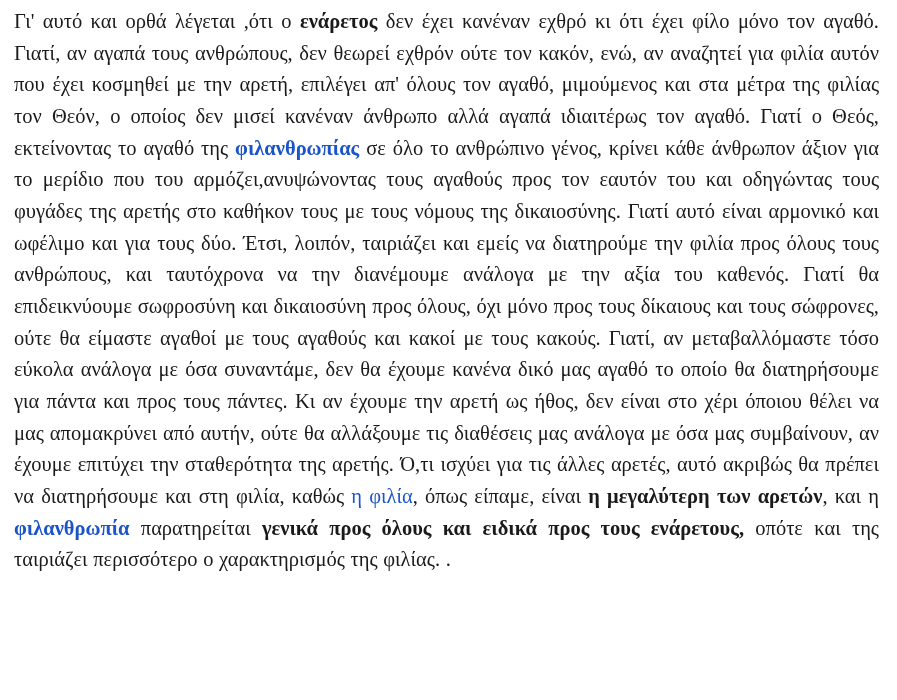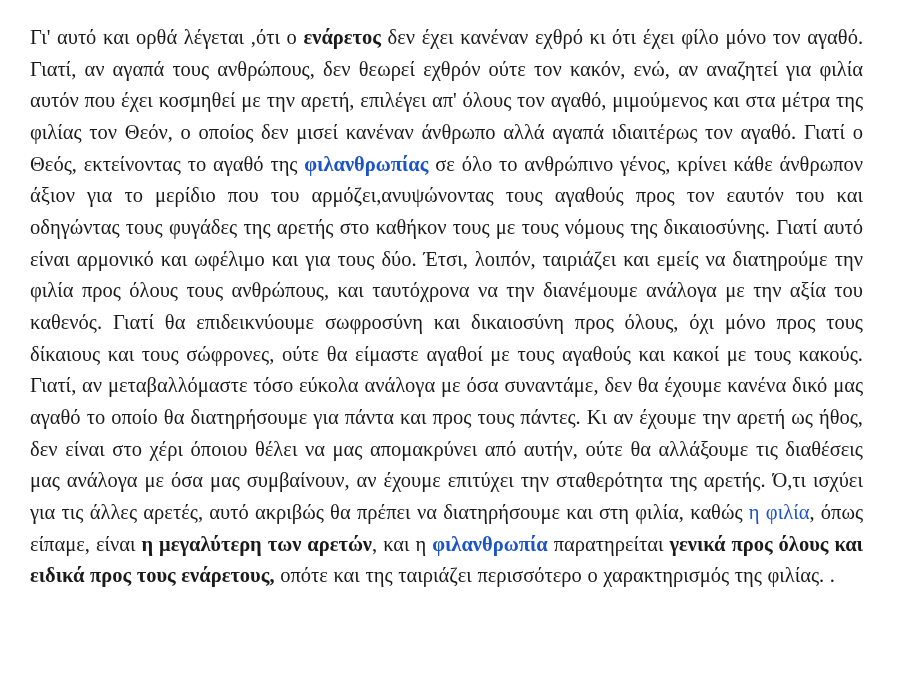--- a/index.html
+++ b/index.html
@@ -19,21 +19,21 @@
     height: 700px;
     padding: 6px 18px 0 14px;
     color: #1a1a1a;
     font-family: "Liberation Serif", serif;
     font-size: 20.5px;
     line-height: 1.545;
     text-align: left;
     word-spacing: 0.5px;
   }
   #doc p {
-    margin: 16px;
+    margin: 0;
     text-align: justify;
     text-justify: inter-word;
   }
   .b {
     font-weight: bold;
   }
   .lnk {
     color: #1a54c8;
     font-weight: bold;
   }

